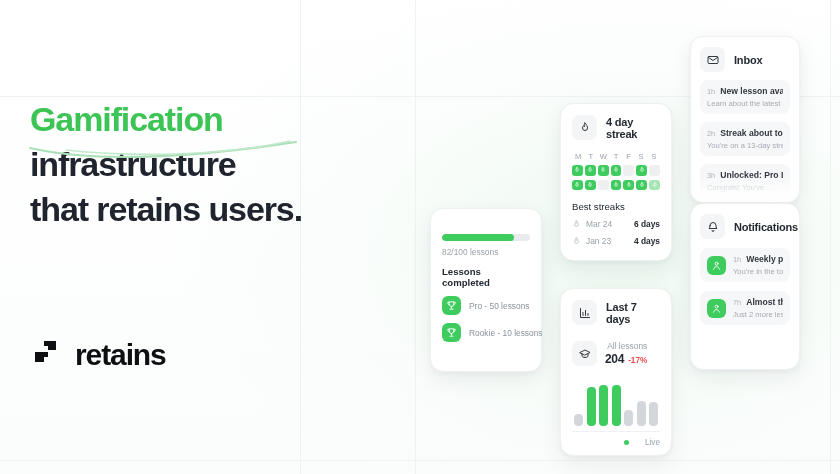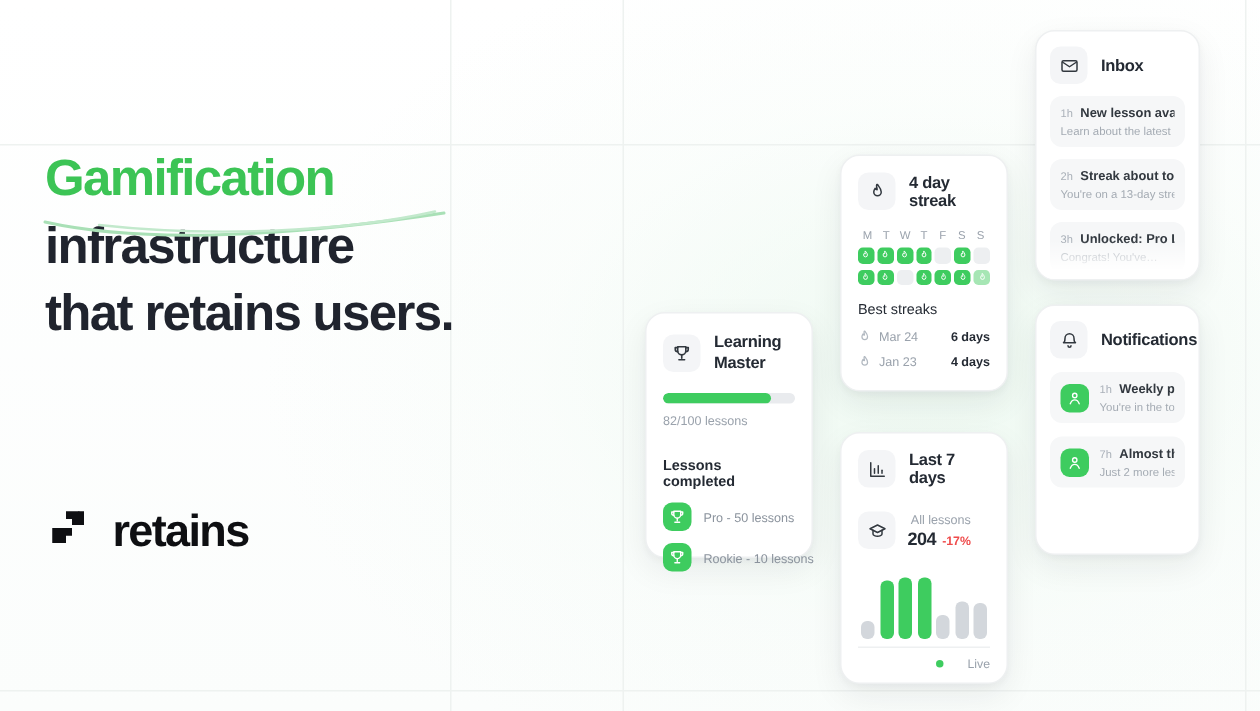--- a/index.html
+++ b/index.html
@@ -53,21 +53,21 @@
     display: flex; align-items: center; justify-content: center; flex: 0 0 auto;
   }
   .card-title { font-size: 11px; font-weight: 700; color: #242a33; letter-spacing: -.2px; }
 
   
   #card-learning { left: 430px; top: 208px; width: 112px; height: 164px; padding: 12px 11px; }
   #card-learning .card-title { line-height: 14px; }
   .progress-track { margin-top: 13px; height: 7px; border-radius: 5px; background: #e9ebee; overflow: hidden; }
   .progress-fill { height: 100%; border-radius: 5px; background: #3ecc5f; }
   .progress-label { margin-top: 6px; font-size: 8.4px; color: #9aa2ac; }
-  .section-title { margin-top: 20px; font-size: 9.6px; font-weight: 700; color: #242a33; }
+  .section-title { margin-top: 9px; font-size: 9.6px; font-weight: 700; color: #242a33; }
   .badge-row { display: flex; align-items: center; gap: 8px; margin-top: 8px; }
   .badge-chip { width: 19px; height: 19px; border-radius: 6px; background: #3ecc5f;
                 display: flex; align-items: center; justify-content: center; flex: 0 0 auto; }
   .badge-text { font-size: 8.4px; color: #8b939d; white-space: nowrap; text-align: right; }
 
   
   #card-streak { left: 560px; top: 103px; width: 112px; height: 158px; padding: 11px 11px; }
   .dow { display: grid; grid-template-columns: repeat(7, 1fr); margin-top: 12px; }
   .dow span { font-size: 7.6px; color: #9aa2ac; text-align: center; }
   .streak-grid { display: grid; grid-template-columns: repeat(7, 1fr); gap: 2px; margin-top: 4px; }
@@ -89,21 +89,21 @@
   .stat-delta { font-size: 8.2px; font-weight: 700; color: #ef4b4b; }
   .bars { display: flex; align-items: flex-end; gap: 3.5px; height: 48px; margin-top: 12px; padding: 0 2px; }
   .bar { flex: 1; border-radius: 4px; background: #d3d7dc; }
   .bar.g { background: #3ecc5f; }
   .card-foot { margin-top: auto; border-top: 1px solid #eef0f1; padding-top: 6px;
                display: flex; align-items: center; justify-content: flex-end; gap: 16px; }
   .live-dot { width: 5px; height: 5px; border-radius: 50%; background: #3ecc5f; }
   .live-text { font-size: 8.2px; color: #9aa2ac; }
 
   
-  #card-inbox { left: 690px; top: 20px; width: 110px; height: 167px; padding: 10px 9px; overflow: hidden; }
+  #card-inbox { left: 690px; top: 36px; width: 110px; height: 167px; padding: 10px 9px; overflow: hidden; }
   #card-notif { left: 690px; top: 203px; width: 110px; height: 167px; padding: 10px 9px; overflow: hidden; }
   .msg {
     background: #f6f7f8; border-radius: 8px; padding: 6px 7px; margin-top: 8px;
   }
   .msg-top { display: flex; align-items: baseline; gap: 5px; }
   .msg-time { font-size: 7.4px; color: #aab1b9; flex: 0 0 auto; }
   .msg-title { font-size: 8.6px; font-weight: 700; color: #32383f; white-space: nowrap; overflow: hidden; }
   .msg-sub { font-size: 7.6px; color: #a4abb3; margin-top: 3px; white-space: nowrap; overflow: hidden; }
   .notif { display: flex; align-items: center; gap: 7px; background: #f6f7f8; border-radius: 8px; padding: 6px 7px; margin-top: 9px; }
   .notif-av { width: 19px; height: 19px; border-radius: 6px; background: #3ecc5f; flex: 0 0 auto;
@@ -147,35 +147,20 @@
       <path d="M22 2 h4 v9 h-4 z" fill="#0e0f12"></path>
       <path d="M14 2 h12 v5 h-12 z" fill="#0e0f12"></path>
       <path d="M5 13 h13 v5 h-8 v5 h-5 z" fill="#0e0f12"></path>
       <path d="M5 13 h9 v10 h-9 z" fill="#0e0f12"></path>
       <path d="M10 13 h8 v5 h-8 z" fill="#0e0f12"></path>
     </svg>
     <div class="logo-word">retains</div>
   </div>
 
   <div class="card" id="card-learning">
-    <div class="card-head">
-      <div class="tile">
-        <svg width="13" height="13" viewBox="0 0 24 24" fill="none" stroke="#32383f" stroke-width="2" stroke-linecap="round" stroke-linejoin="round">
-          <path d="M7 4h10v5a5 5 0 0 1-10 0z"></path>
-            <path d="M7 5H4v2a3 3 0 0 0 3 3"></path>
-            <path d="M17 5h3v2a3 3 0 0 1-3 3"></path>
-          <path d="M12 14v4"></path>
-            <path d="M8.5 20h7"></path>
-        </svg>
-      </div>
-      <div class="card-title">
-        <span>Learning</span><br>
-        <span>Master</span>
-      </div>
-    </div>
     <div class="progress-track">
       <div class="progress-fill" id="learn-progress" style="width: 82%;"></div>
     </div>
     <div class="progress-label">82/100 lessons</div>
     <div class="section-title">Lessons completed</div>
 
     <div class="badge-row">
       <div class="badge-chip">
         <svg width="11" height="11" viewBox="0 0 24 24" fill="none" stroke="#fff" stroke-width="2" stroke-linecap="round" stroke-linejoin="round">
           <path d="M7 4h10v5a5 5 0 0 1-10 0z"></path>

